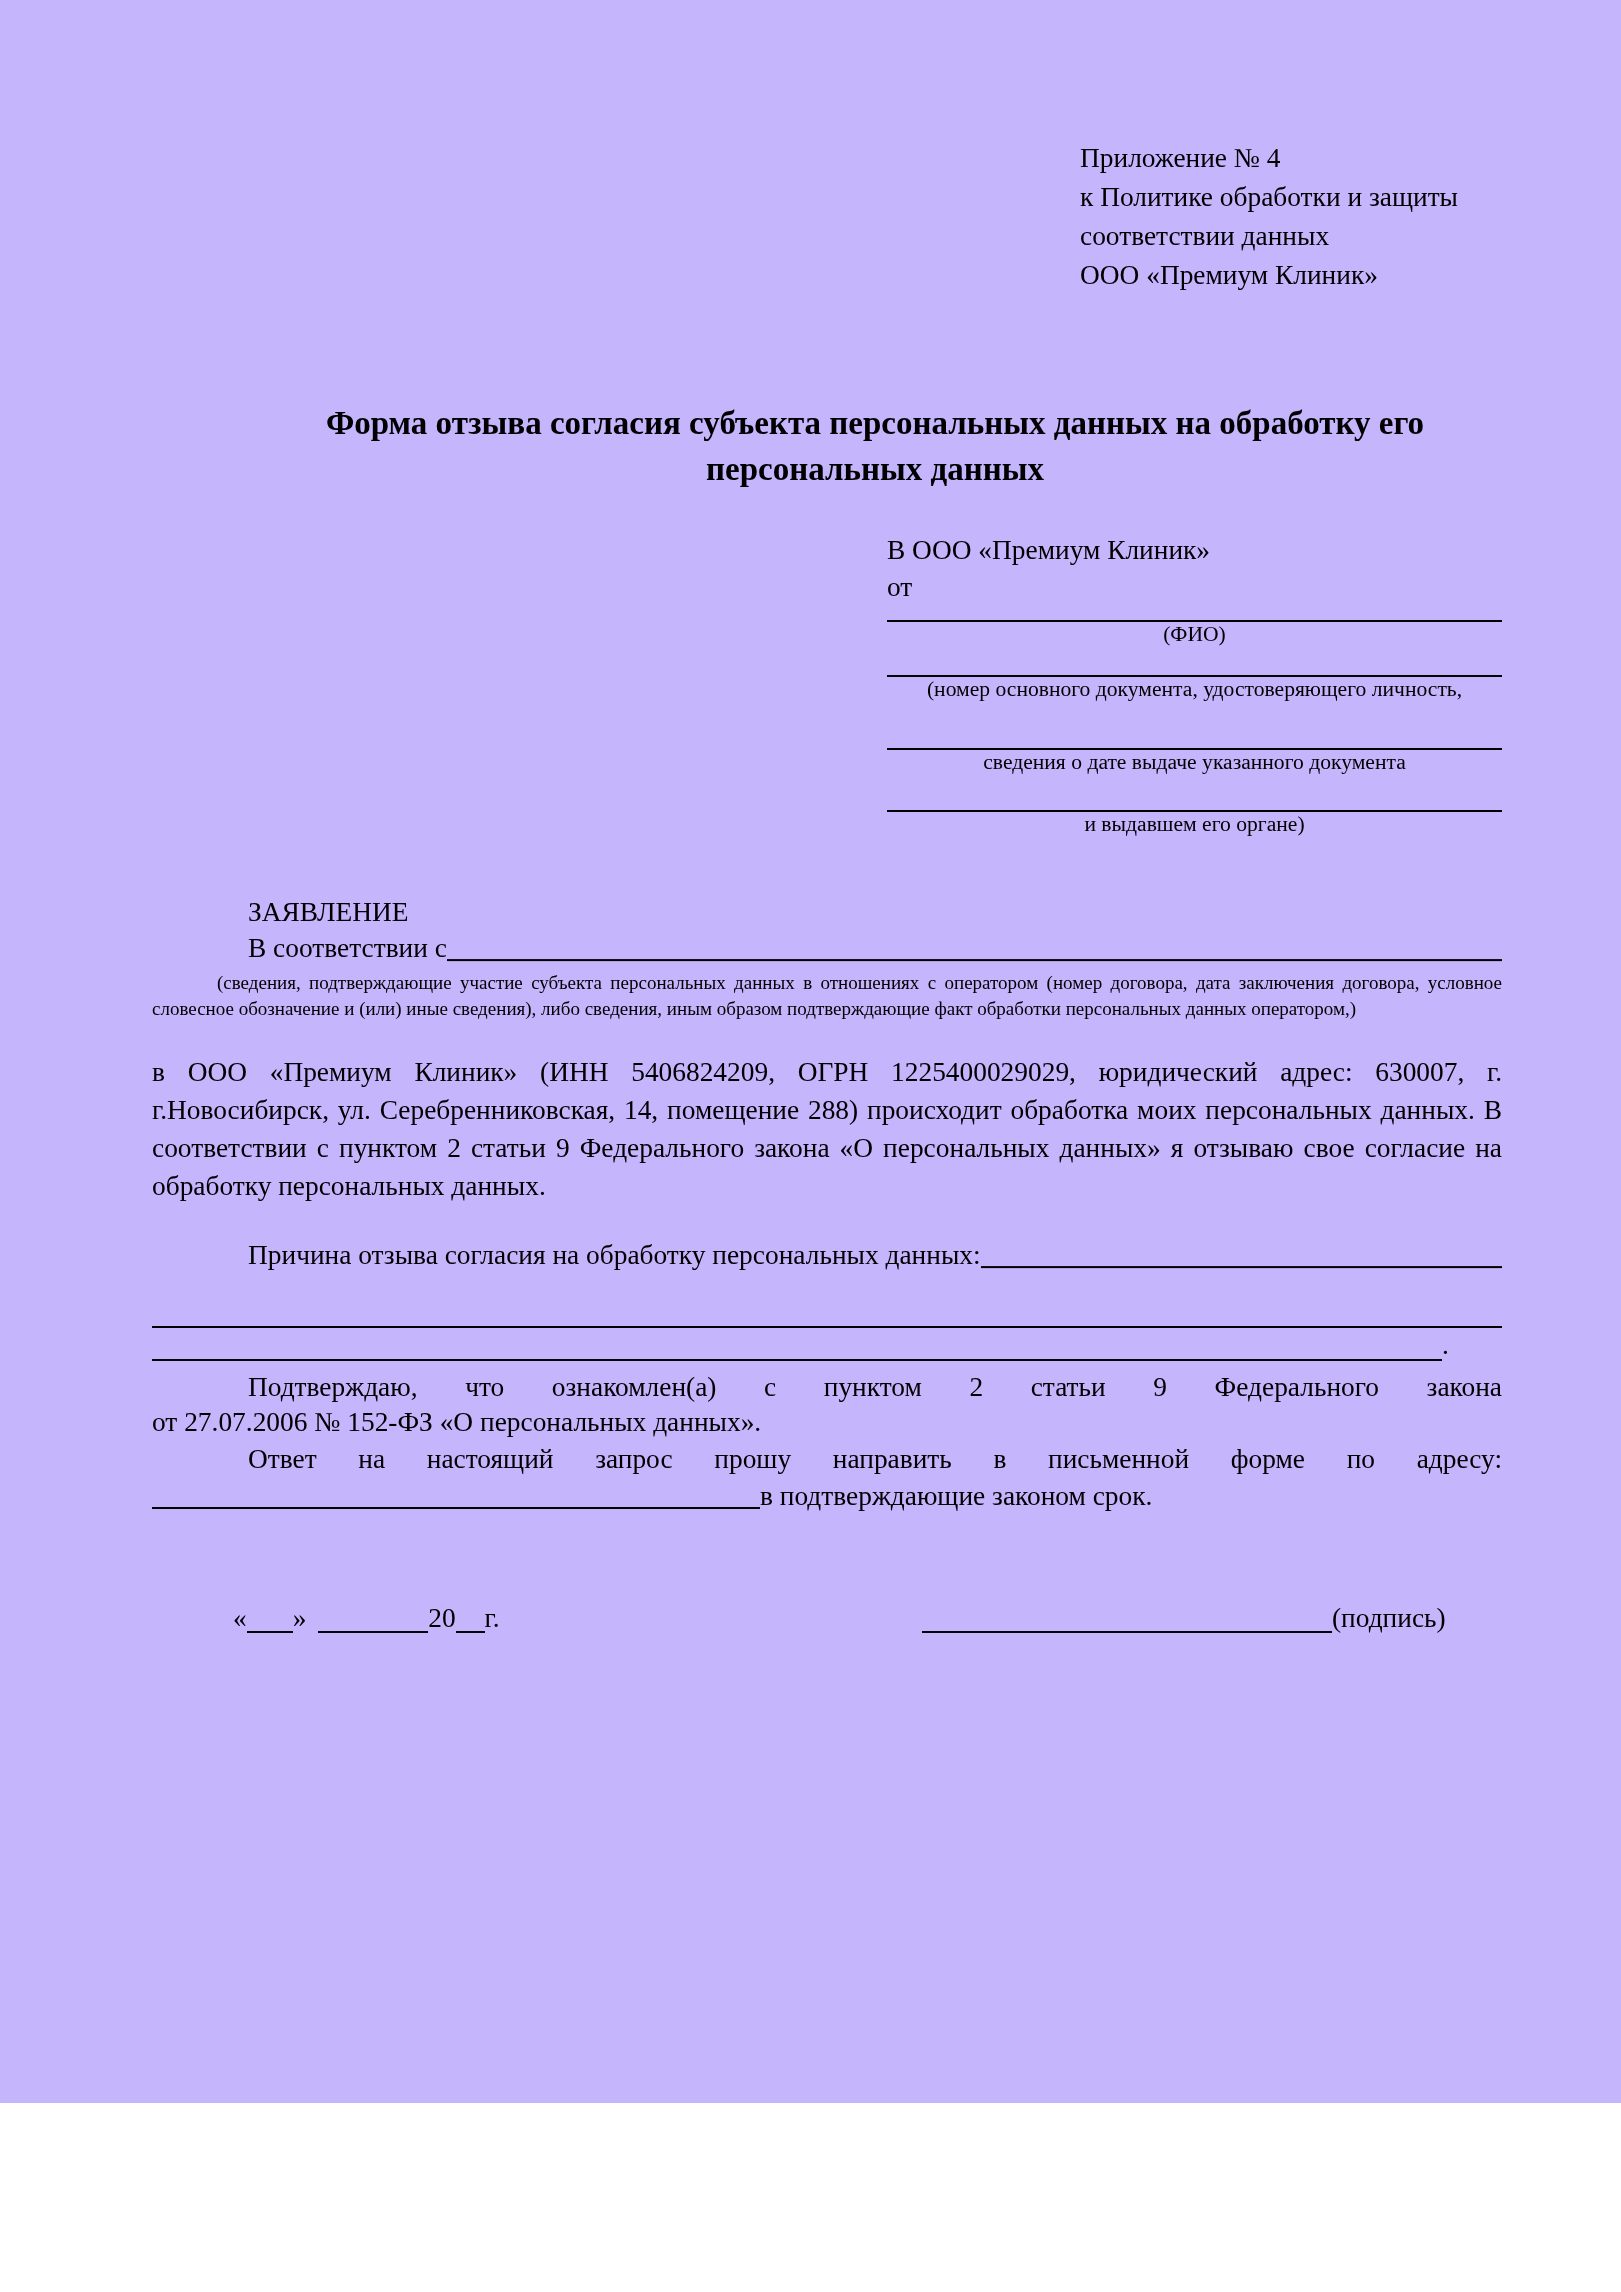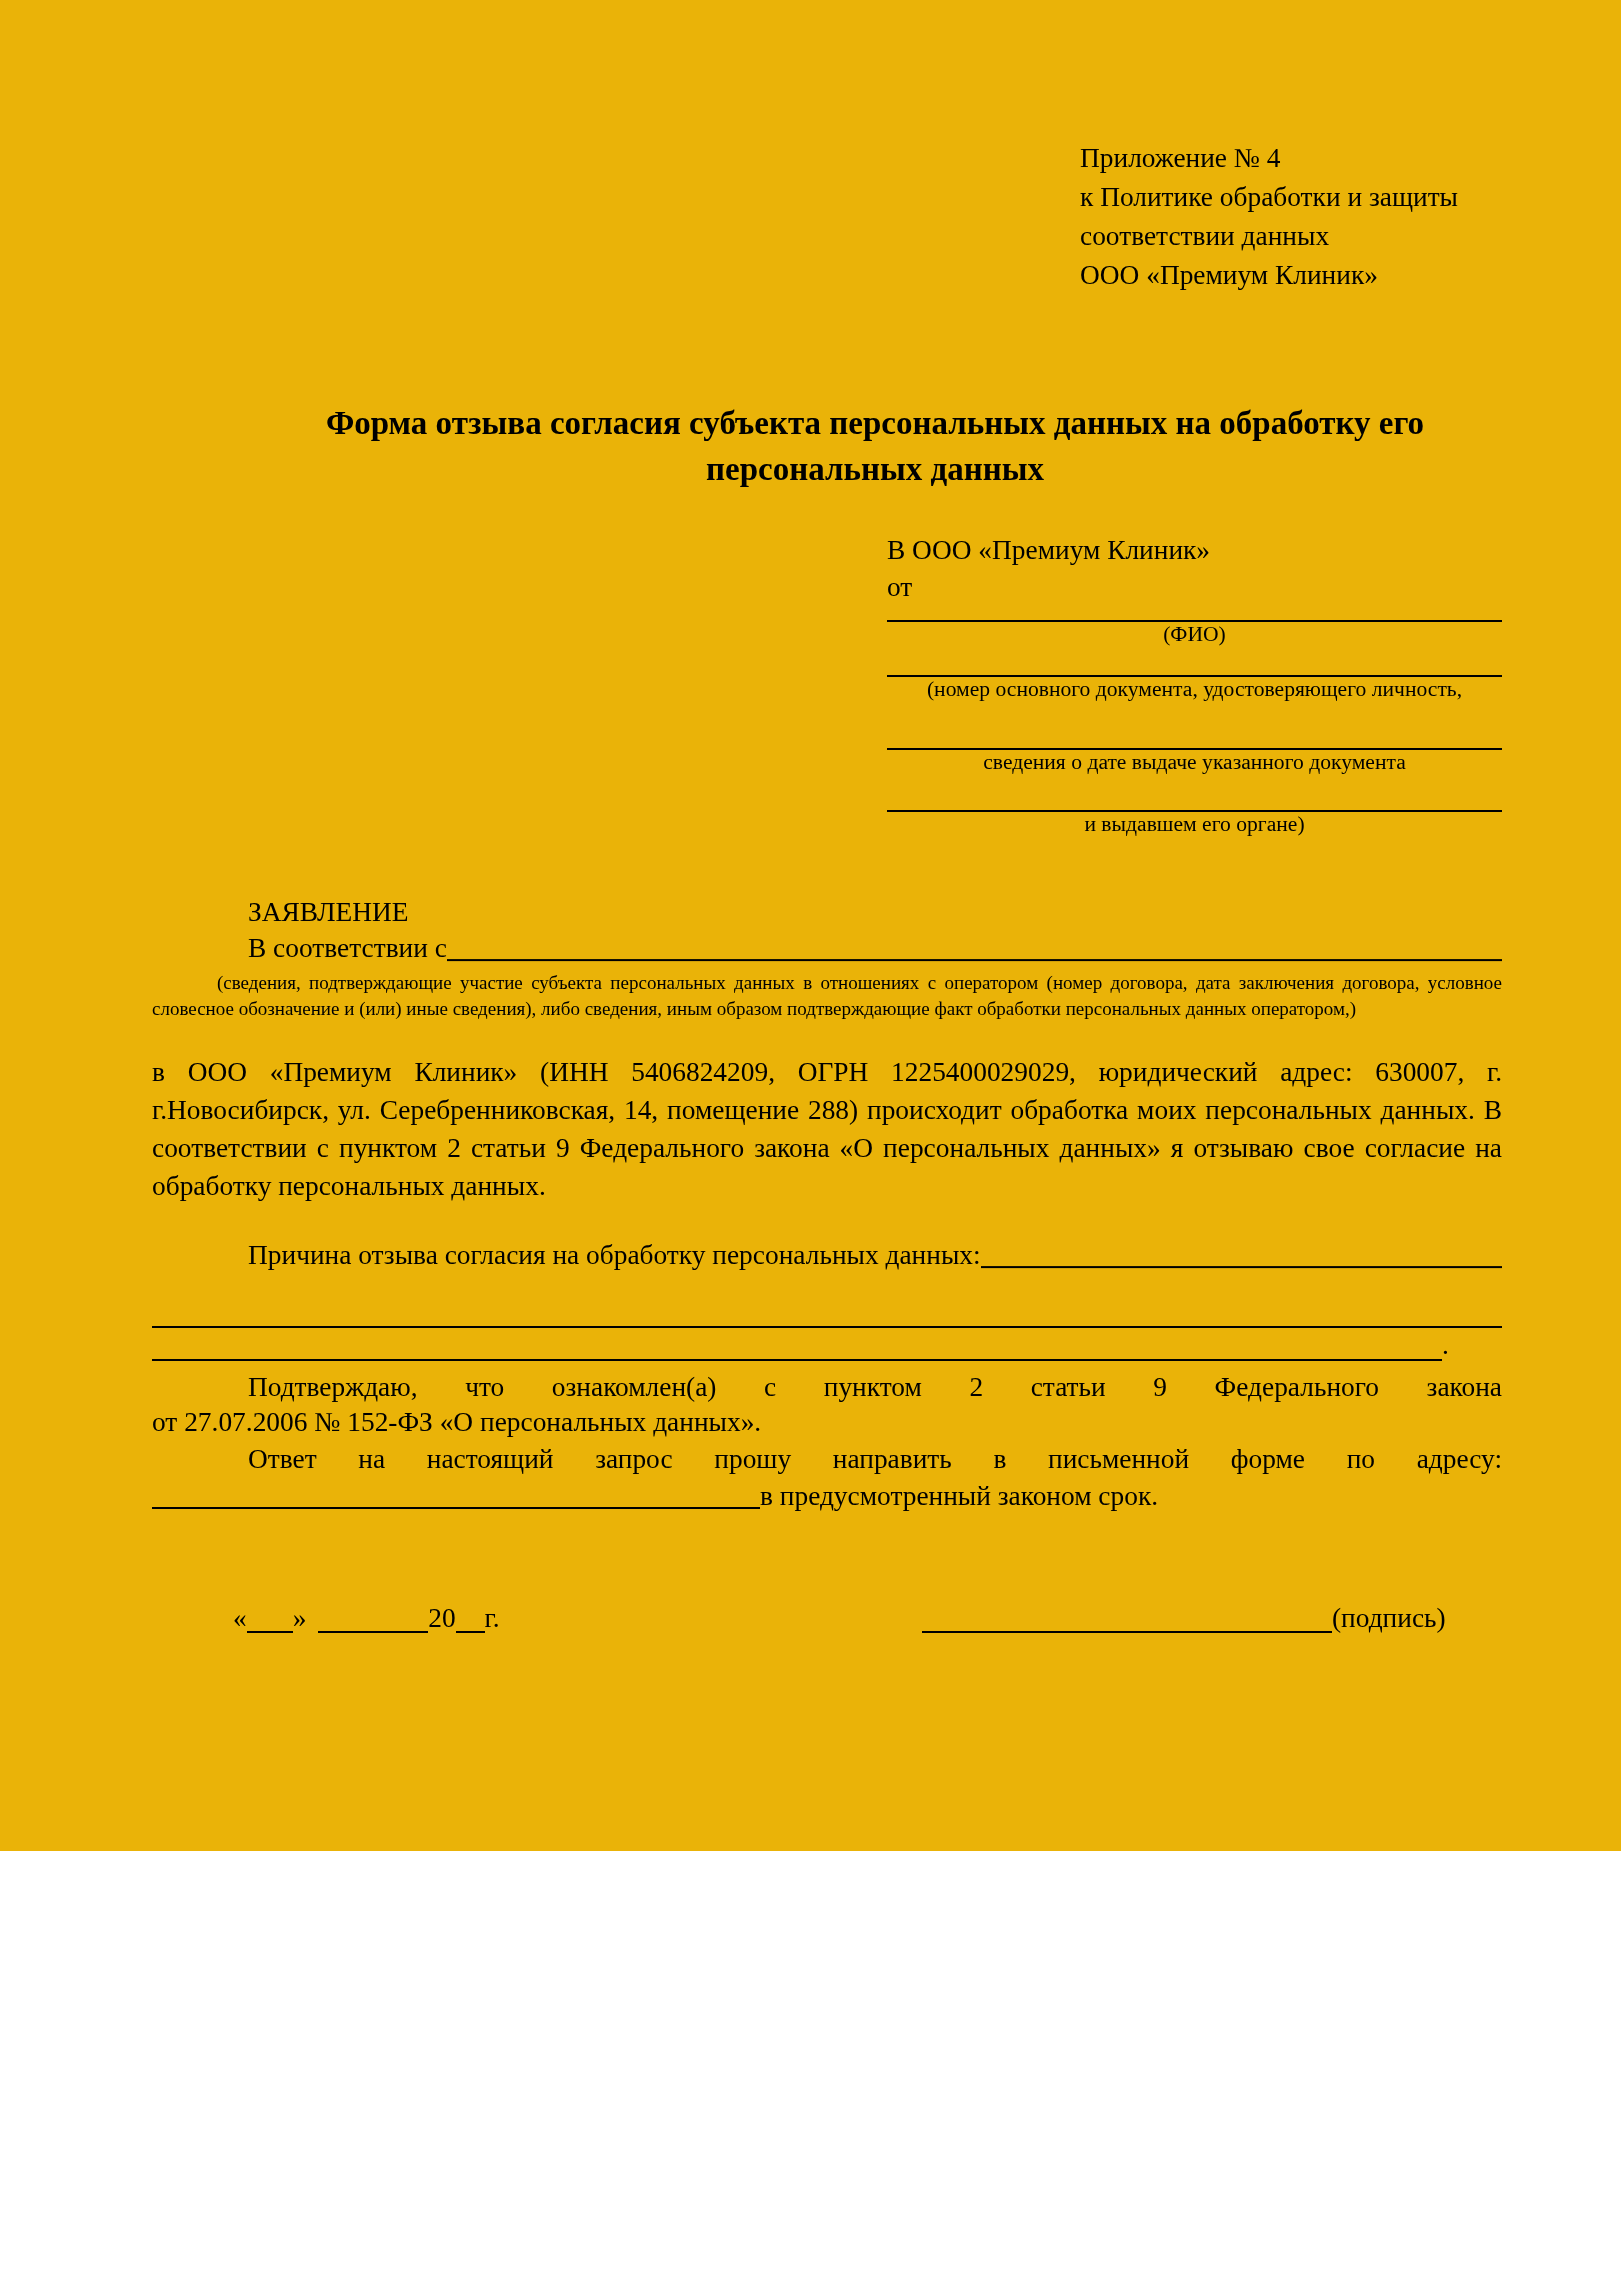--- a/index.html
+++ b/index.html
@@ -1,20 +1,20 @@
 <!DOCTYPE html>
 <html><head>
 <meta charset="utf-8">
 <style>
   html, body { margin: 0; padding: 0; background: #ffffff; }
   .page {
     position: relative;
     width: 1621px;
-    height: 1851px;
-    background: #eab308;
+    height: 2103px;
+    background: #c4b5fd;
     color: #000000;
     font-family: "Liberation Serif", "DejaVu Serif", serif;
     font-size: 27.4px;
     overflow: hidden;
   }
   .abs { position: absolute; }
 
   
   .appendix { left: 1080px; top: 139px; line-height: 39px; }
 
@@ -137,21 +137,21 @@
     <span>.</span>
   </div>
 
   <div class="abs confirm">
     <div class="l1">Подтверждаю, что ознакомлен(а) с пунктом 2 статьи 9 Федерального закона</div>
     <div class="l2">от 27.07.2006 № 152-ФЗ «О персональных данных».</div>
   </div>
 
   <div class="abs reply">
     <span>Ответ на настоящий запрос прошу направить в письменной форме по адресу:</span>
-    <span class="iseg"></span><span>в предусмотренный законом срок.</span>
+    <span class="iseg"></span><span>в подтверждающие законом срок.</span>
   </div>
 
   <div class="abs footer-row">
     <span class="date-group">
       <span>«</span><span class="useg seg-day"></span><span>»</span><span class="useg seg-month"></span><span>20</span><span class="useg seg-year"></span><span>г.</span>
     </span>
     <span class="sign-group">
       <span class="useg seg-sign"></span><span>(подпись)</span>
     </span>
   </div>

